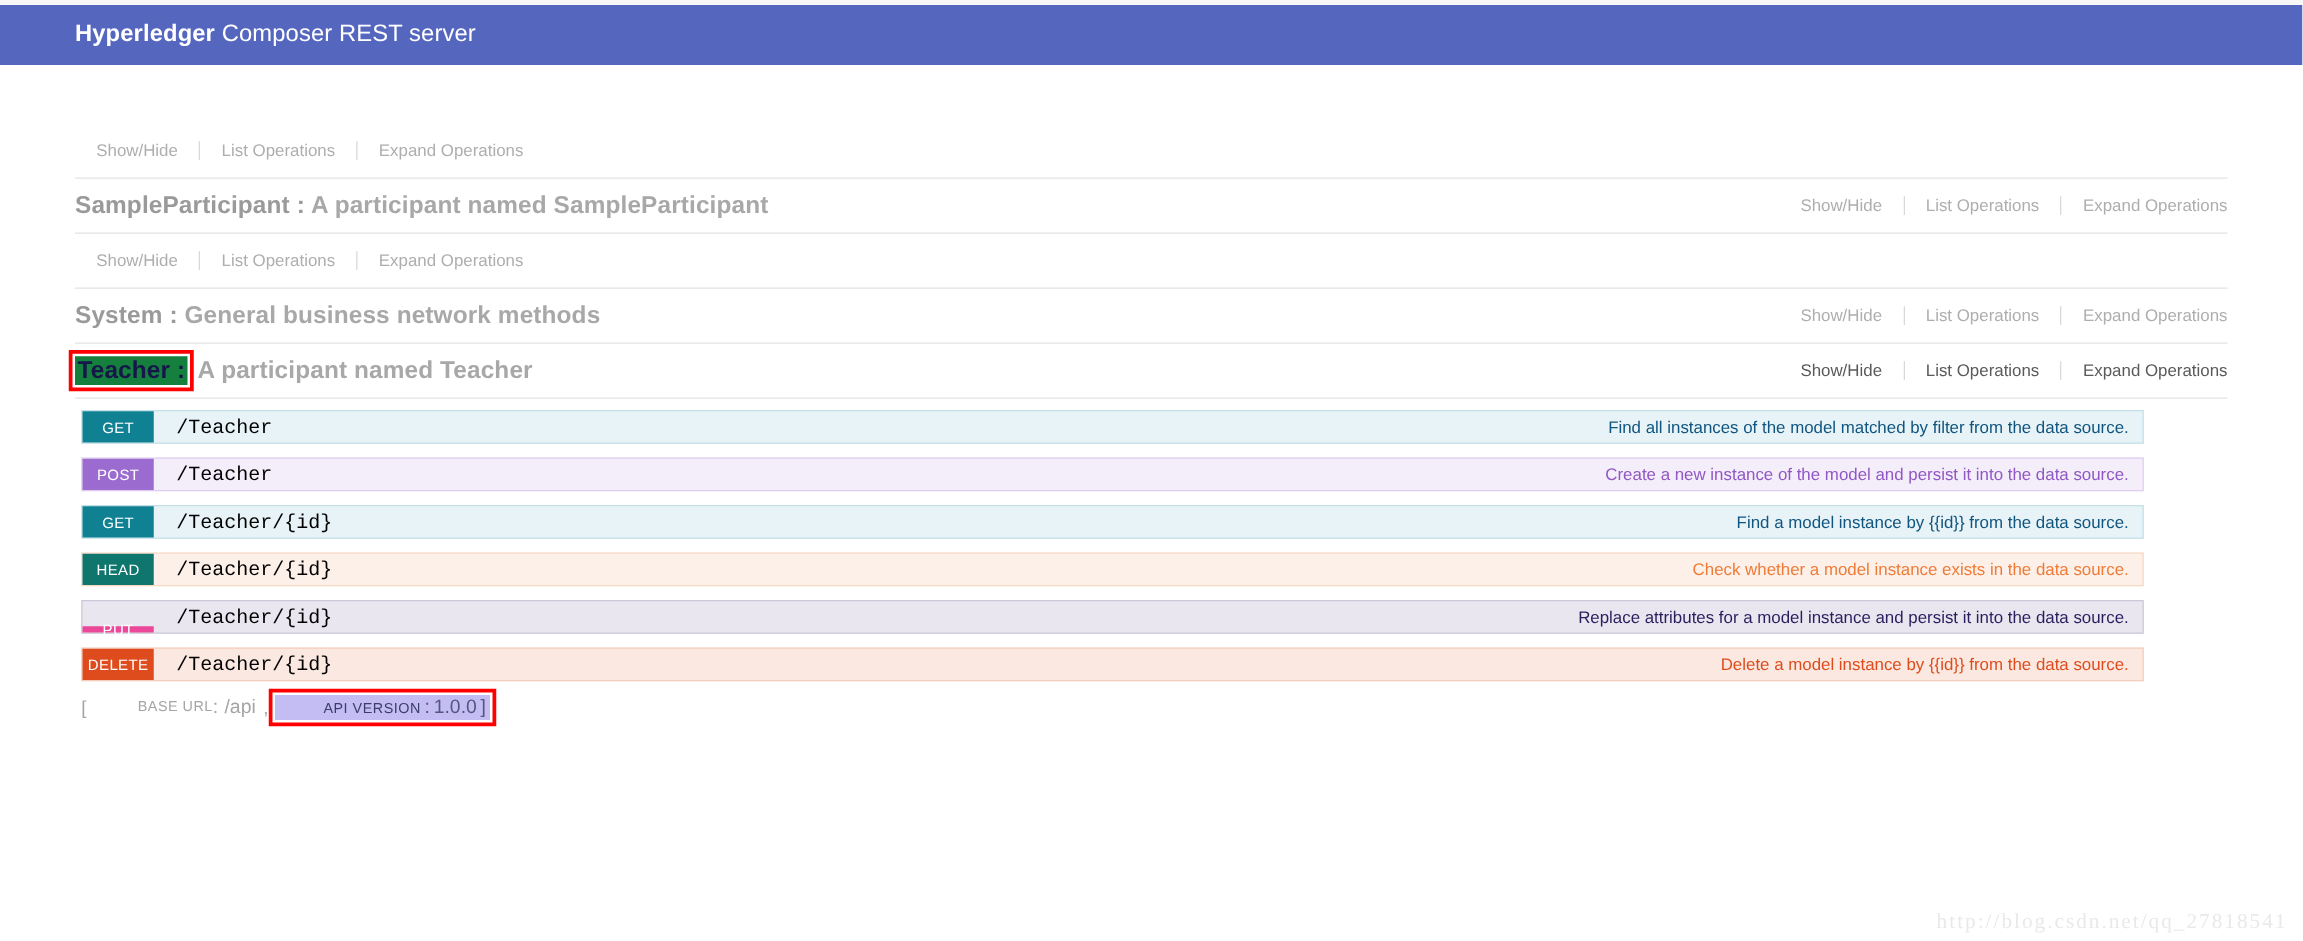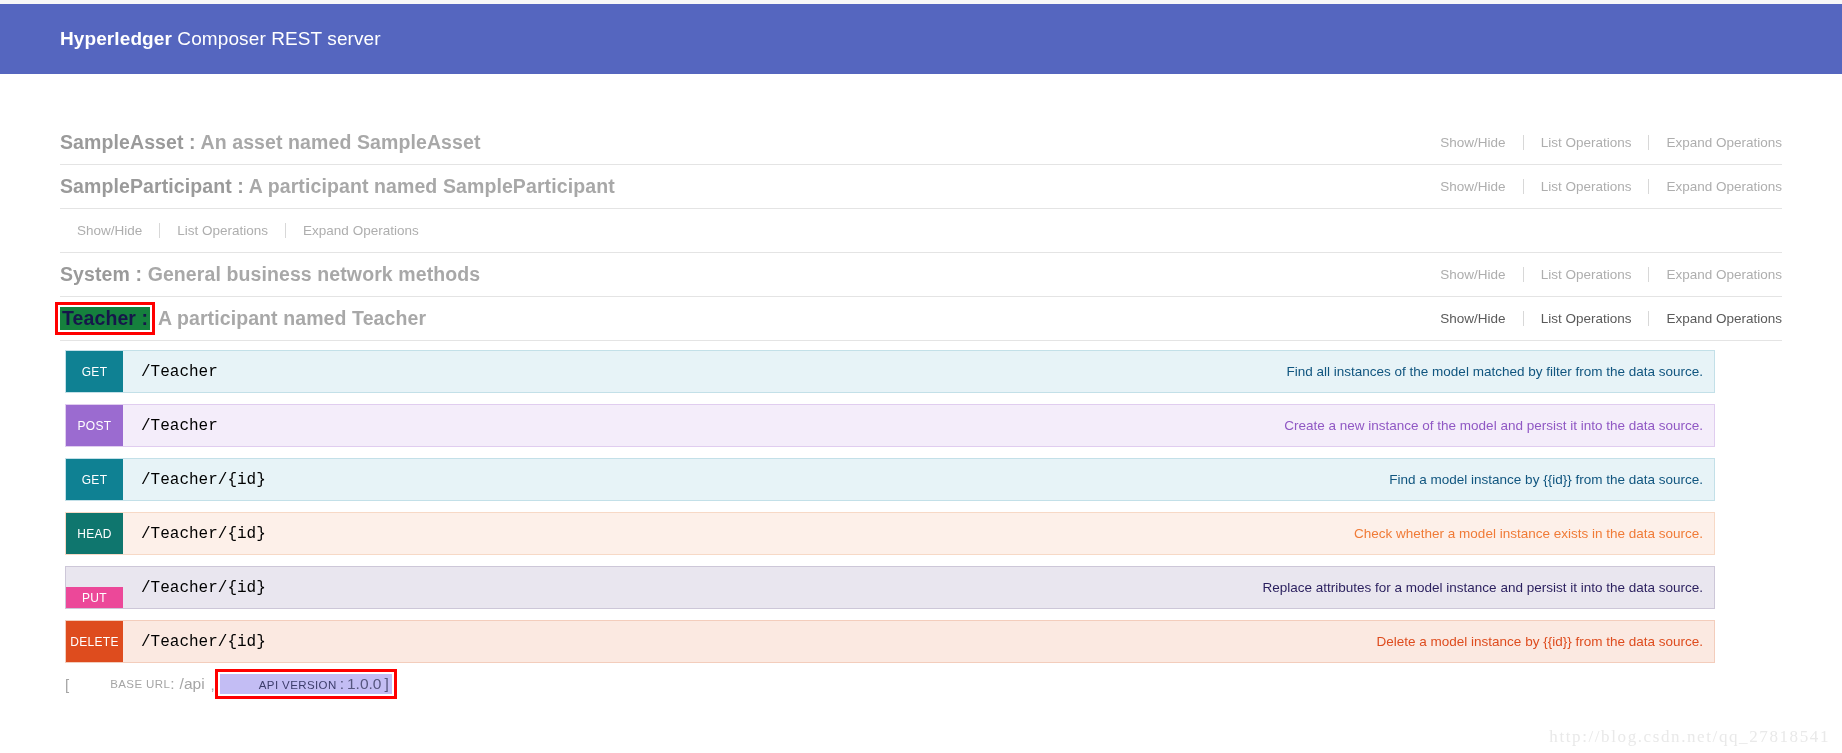--- a/index.html
+++ b/index.html
@@ -18,21 +18,21 @@
 
   
   .top-sliver {
     height: 4px;
     background: #f7f7f7;
     width: 100%;
   }
 
   
   .header {
-    height: 70px;
+    height: 48px;
     background: #5566bf;
     display: flex;
     align-items: center;
     padding-left: 60px;
     box-sizing: border-box;
   }
   .header-title {
     color: #ffffff;
     font-size: 19px;
     letter-spacing: 0.1px;
@@ -110,21 +110,21 @@
     width: 1px;
     height: 15px;
     background: #d8d8d8;
   }
 
   
   .endpoints {
     margin-top: 9px;
   }
   .endpoint {
-    height: 43px;
+    height: 27px;
     margin-bottom: 11px;
     display: flex;
     align-items: stretch;
     box-sizing: border-box;
     border: 1px solid transparent;
     margin-left: 5px;
     margin-right: 67px;
   }
   .verb {
     width: 57px;
@@ -238,23 +238,20 @@
   <div class="header-title">
     <span class="brand">Hyperledger</span><span class="rest"> Composer REST server</span>
   </div>
 </div>
 
 <div class="main">
 
   <div>
 
     <div class="resource first">
-      <div class="resource-title">
-        <span class="name-plain">SampleAsset</span><span class="name-plain"> : </span><span class="desc">An asset named SampleAsset</span>
-      </div>
       <div class="resource-ops">
         <span class="op-link">Show/Hide</span>
         <span class="op-sep"></span>
         <span class="op-link">List Operations</span>
         <span class="op-sep"></span>
         <span class="op-link">Expand Operations</span>
       </div>
     </div>
 
     <div class="resource">

